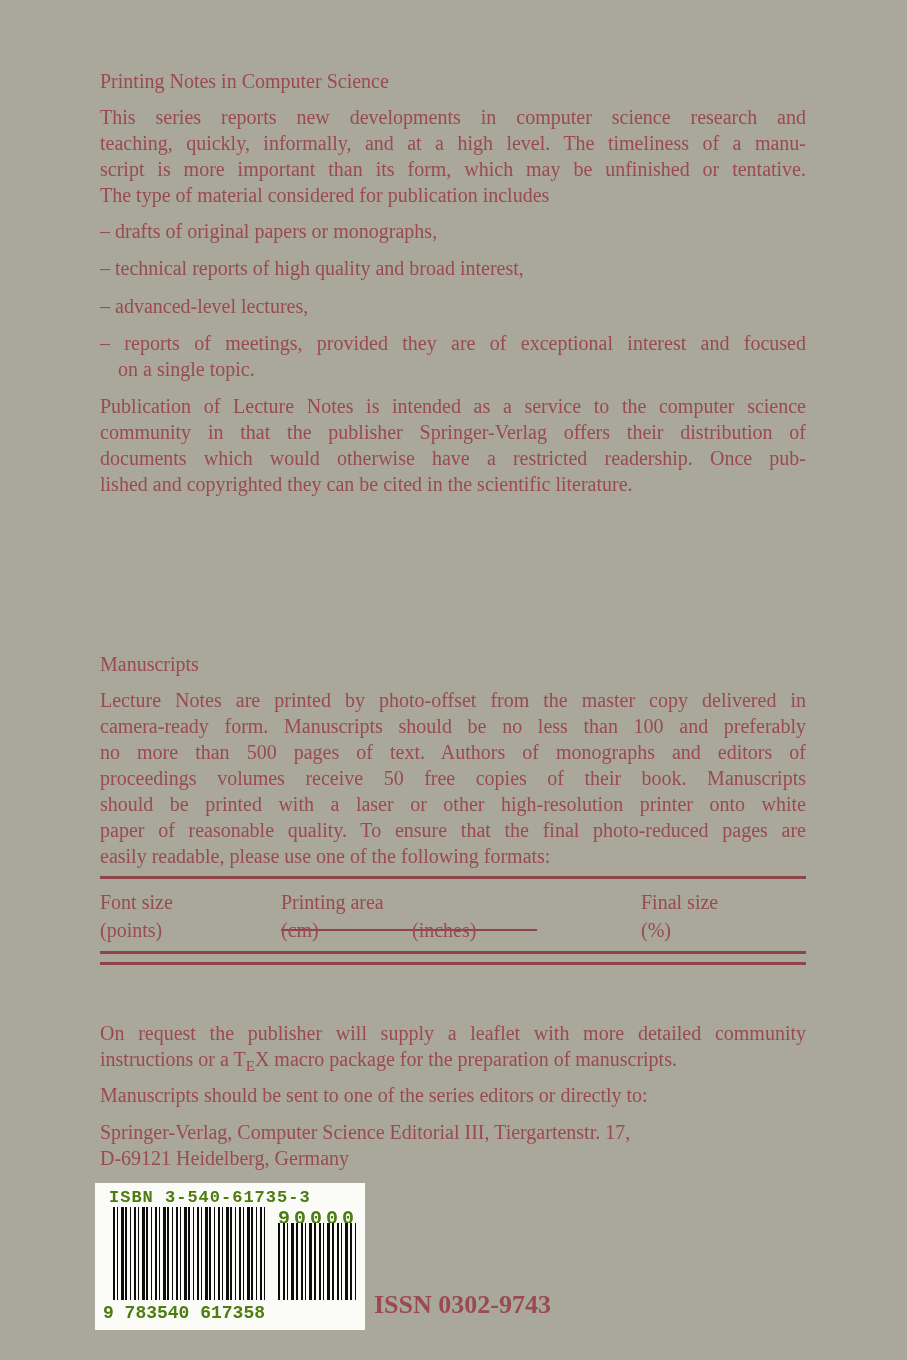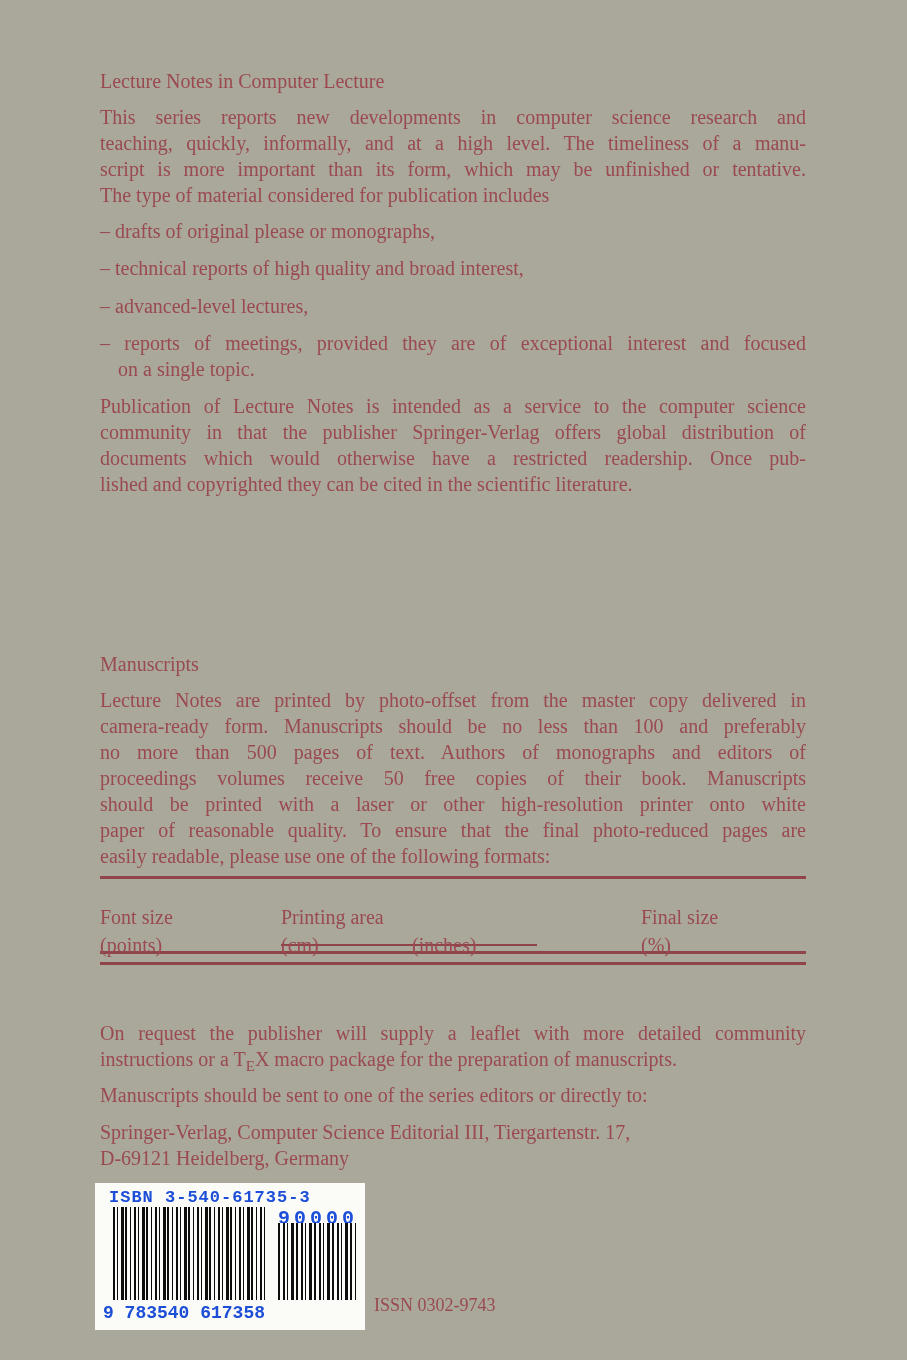--- a/index.html
+++ b/index.html
@@ -19,35 +19,35 @@
 
   
   .pubtable {
     left:100px; top:876px; width:706px;
     border-top:3px solid #8f4449;
     border-bottom:3px solid #8f4449;
   }
   .trow { position:relative; height:26px; }
   .thead1 { margin-top:10px; height:28px; }
   .thead2 { height:34px; }
-  .tc { position:absolute; top:15px; white-space:nowrap; }
+  .tc { position:absolute; top:0; white-space:nowrap; }
   .c1 { left:0; }
   .c2 { left:181px; }
   .c3 { left:312px; }
   .c4 { left:541px; }
   .grpspan { display:inline-block; width:256px; border-bottom:2px solid #8f4449; padding-bottom:14px; }
   .midrule { border-top:3px solid #8f4449; margin:0 0 8px 0; }
   .databody { padding-bottom:12px; }
 
   
   .barcode-box {
     left:95px; top:1183px; width:270px; height:147px;
     background:#fbfbf8;
     font-family:"Liberation Mono", monospace;
-    color:#1d4ed8;
+    color:#4d7c0f;
   }
   .isbn-line {
     position:absolute; top:2px; left:14px; width:244px;
     font-size:17px; font-weight:bold; letter-spacing:1px; white-space:nowrap;
   }
   .bars-main {
     position:absolute; left:18px; top:24px; width:155px; height:93px;
     background:repeating-linear-gradient(to right,
       #0d0d0d 0 2px, #fbfbf8 2px 4px, #0d0d0d 4px 5px, #fbfbf8 5px 8px,
       #0d0d0d 8px 11px, #fbfbf8 11px 12px, #0d0d0d 12px 14px, #fbfbf8 14px 17px,
@@ -60,46 +60,46 @@
   .bars-addon {
     position:absolute; left:183px; top:40px; width:78px; height:77px;
     background:repeating-linear-gradient(to right,
       #0d0d0d 0 2px, #fbfbf8 2px 5px, #0d0d0d 5px 7px, #fbfbf8 7px 9px,
       #0d0d0d 9px 10px, #fbfbf8 10px 13px, #0d0d0d 13px 16px, #fbfbf8 16px 18px);
   }
   .ean-digits {
     position:absolute; left:8px; top:117px; width:255px;
     font-size:18px; font-weight:bold; white-space:nowrap;
   }
-  .issn { left:374px; top:1292px; font-size:18px; font-weight:normal; white-space:nowrap; }
+  .issn { left:374px; top:1292px; font-size:26px; font-weight:bold; white-space:nowrap; }
   sub.tex { font-size:0.75em; vertical-align:-0.35em; }
 </style>
 </head>
 <body>
 
 <div class="page">
 
-  <div class="abs col" style="top:68px">Lecture Notes in Computer Lecture</div>
+  <div class="abs col" style="top:68px">Printing Notes in Computer Science</div>
 
   <div class="abs col" style="top:104px">
     <div class="jl">This series reports new developments in computer science research and</div>
     <div class="jl">teaching, quickly, informally, and at a high level. The timeliness of a manu-</div>
     <div class="jl">script is more important than its form, which may be unfinished or tentative.</div>
     <div class="ll">The type of material considered for publication includes</div>
   </div>
 
-  <div class="abs col ll" style="top:218px">– drafts of original please or monographs,</div>
+  <div class="abs col ll" style="top:218px">– drafts of original papers or monographs,</div>
   <div class="abs col ll" style="top:255px">– technical reports of high quality and broad interest,</div>
   <div class="abs col ll" style="top:293px">– advanced-level lectures,</div>
   <div class="abs col jl" style="top:330px">– reports of meetings, provided they are of exceptional interest and focused</div>
   <div class="abs col ll indent" style="top:356px">on a single topic.</div>
 
   <div class="abs col" style="top:393px">
     <div class="jl">Publication of Lecture Notes is intended as a service to the computer science</div>
-    <div class="jl">community in that the publisher Springer-Verlag offers global distribution of</div>
+    <div class="jl">community in that the publisher Springer-Verlag offers their distribution of</div>
     <div class="jl">documents which would otherwise have a restricted readership. Once pub-</div>
     <div class="ll">lished and copyrighted they can be cited in the scientific literature.</div>
   </div>
 
   <div class="abs col" style="top:651px">Manuscripts</div>
 
   <div class="abs col" style="top:687px">
     <div class="jl">Lecture Notes are printed by photo-offset from the master copy delivered in</div>
     <div class="jl">camera-ready form. Manuscripts should be no less than 100 and preferably</div>
     <div class="jl">no more than 500 pages of text. Authors of monographs and editors of</div>

